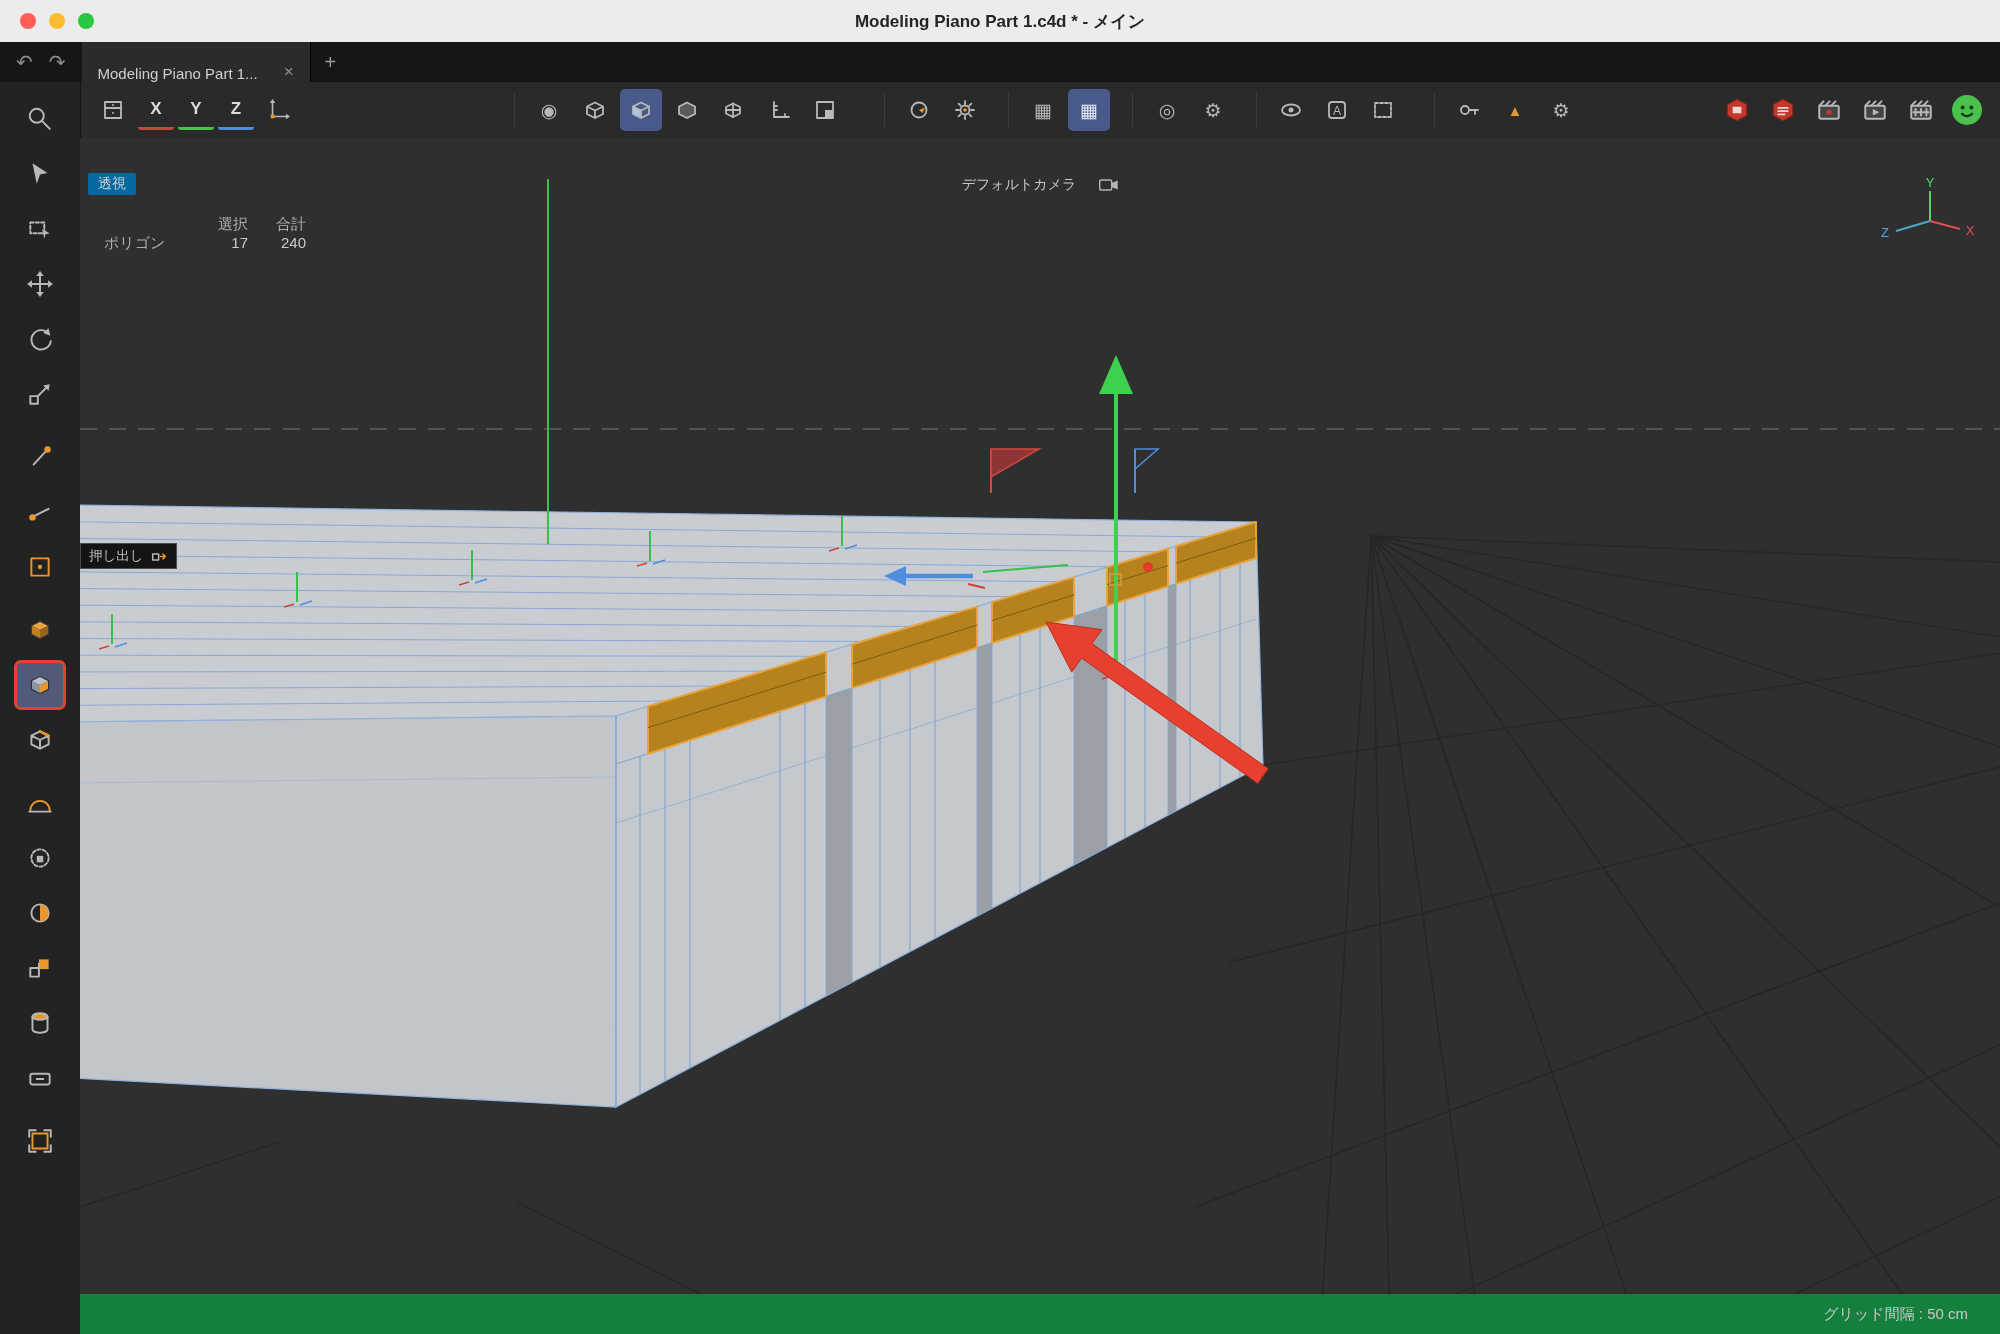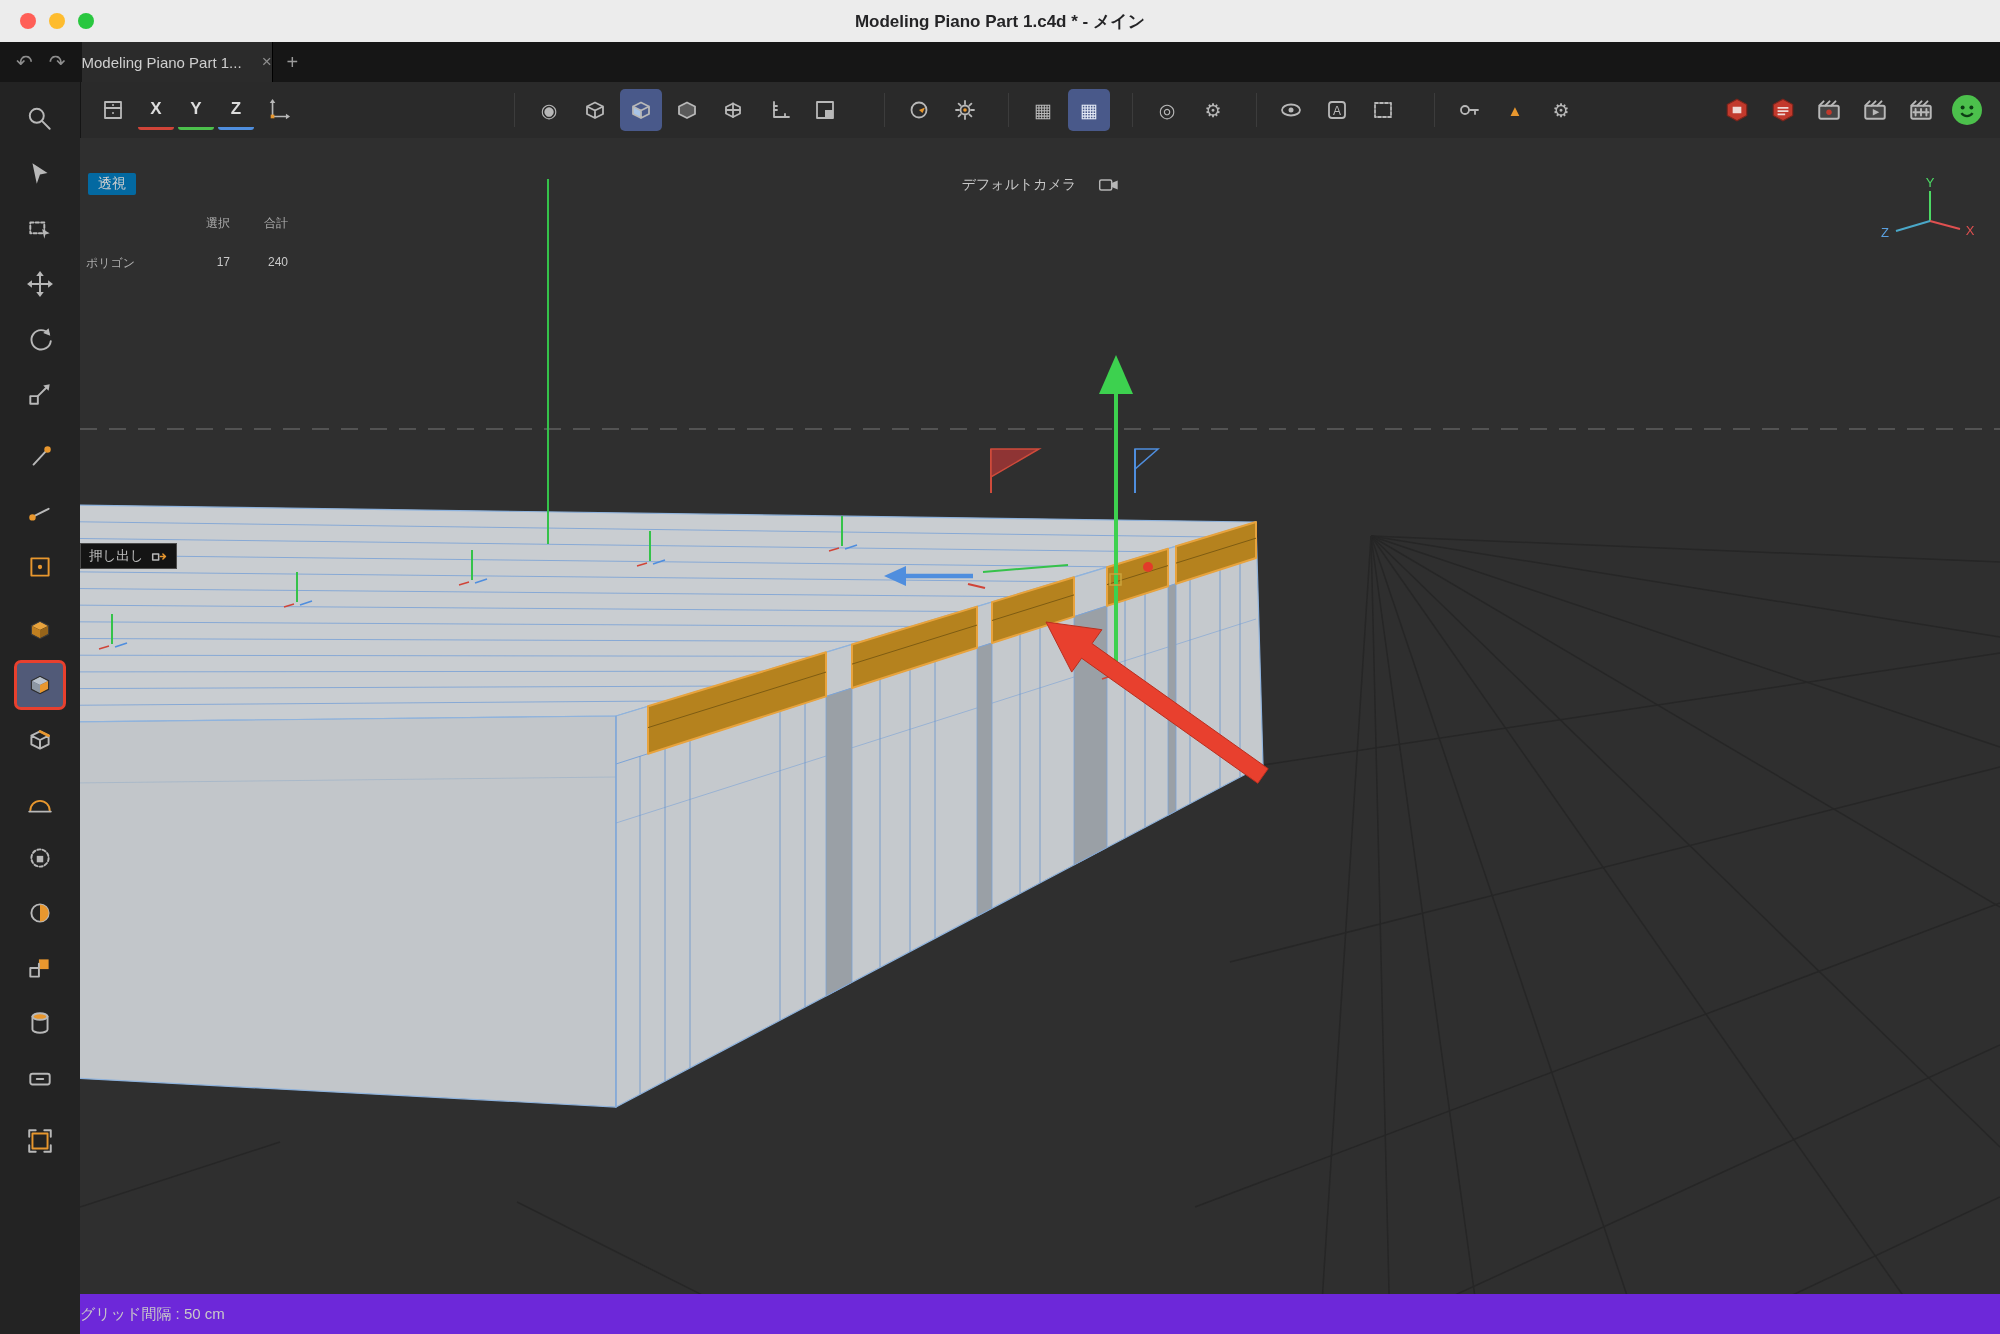--- a/index.html
+++ b/index.html
@@ -9,21 +9,21 @@
   .titlebar{position:absolute;left:0;top:0;width:2000px;height:42px;background:#ececec;
             border-bottom:1px solid #c9c9c9;display:flex;align-items:center;justify-content:center}
   .traffic{position:absolute;left:20px;top:13px;display:flex;gap:13px}
   .light{width:16px;height:16px;border-radius:50%}
   .light.red{background:#ff5f57}.light.yellow{background:#febc2e}.light.green{background:#29c73f}
   .win-title{font-size:17px;font-weight:bold;color:#242426}
   
   .tabstrip{position:absolute;left:0;top:42px;width:2000px;height:40px;background:#161616;
             display:flex;align-items:stretch;color:#9a9a9a}
   .histbtns{display:flex;align-items:center;gap:16px;padding:0 16px;font-size:20px;color:#8e8e8e}
-  .doc-tab{display:flex;align-items:center;gap:20px;background:#2b2b2b;padding:0 0;
+  .doc-tab{display:flex;align-items:flex-end;gap:26px;background:#2b2b2b;padding:0 16px;
            font-size:15px;color:#cfcfcf;border-right:1px solid #000;max-width:260px}
   .doc-tab .x{color:#8e8e8e;font-size:17px}
   .plus-tab{display:flex;align-items:center;padding:0 14px;font-size:20px;color:#9a9a9a}
   .layouts{margin-left:auto;display:flex;align-items:stretch;padding-right:30px}
   .layout-tab{display:flex;align-items:center;padding:0 22px;font-size:15px;color:#8f8f8f;border-bottom:3px solid transparent}
   .layout-tab.active{color:#efefef;border-bottom-color:#6f87d7}
   
   .toolbar{position:absolute;left:80px;top:82px;right:0;height:56px;background:#2a2a2a;
            border-bottom:1px solid #191919;display:flex;align-items:center;padding:0 12px;gap:4px}
   .tb-btn{width:42px;height:42px;border-radius:5px;display:flex;align-items:center;justify-content:center;
@@ -44,28 +44,28 @@
   .vp-menubar{position:absolute;left:0;top:0;right:0;height:29px;background:#262626;border-bottom:1px solid #1c1c1c;
               display:flex;align-items:center;gap:28px;padding:0 14px;font-size:15px;color:#b5b5b5}
   .vp-menubar .mitem{cursor:default}
   .vp-right-icons{margin-left:auto;display:flex;gap:20px;align-items:center;color:#a5a5a5;font-size:17px}
   .vp-canvas{position:absolute;left:0;top:29px;right:0;bottom:0;overflow:hidden}
   .scene{position:absolute;left:0;top:0;width:100%;height:100%}
   .chip{position:absolute;left:8px;top:6px;background:#0369a1;color:#cfcfcf;font-size:14px;
         padding:2px 10px;border-radius:2px}
   .camlabel{position:absolute;left:50%;top:9px;transform:translateX(-50%);display:flex;gap:22px;
             align-items:center;color:#c8c8c8;font-size:14px}
-  .stats{position:absolute;left:6px;top:48px;display:grid;grid-template-columns:92px 52px 58px;
-         row-gap:23px;font-size:12px;color:#aeaeae}
+  .stats{position:absolute;left:24px;top:48px;display:grid;grid-template-columns:92px 52px 58px;
+         row-gap:0;font-size:15px;color:#aeaeae}
   .stats .r{text-align:right}
   .stats .val{color:#cacaca}
   .toolhint{position:absolute;left:0;top:376px;background:#141414;border:1px solid #4b4b4b;color:#c0c0c0;
             font-size:13.5px;padding:3px 8px;display:flex;align-items:center;gap:7px}
-  .statusbar{position:absolute;left:0;right:0;bottom:0;height:40px;background:#6d28d9;display:flex;
-             align-items:center;justify-content:flex-start;padding-right:32px;color:#c9c9c9;font-size:15px}
+  .statusbar{position:absolute;left:0;right:0;bottom:0;height:40px;background:#15803d;display:flex;
+             align-items:center;justify-content:flex-end;padding-right:32px;color:#c9c9c9;font-size:15px}
   .gizmo{position:absolute;right:12px;top:8px}
   svg text{font-family:"Liberation Sans", sans-serif}
   
   .ic{stroke:#b8b8b8;fill:none;stroke-width:1.8;stroke-linecap:round;stroke-linejoin:round}
   .ic .fil{fill:#b8b8b8;stroke:none}
   .ic .or{stroke:#e8972e}
   .ic .orf{fill:#e8972e;stroke:none}
 </style>
 </head>
 <body>

